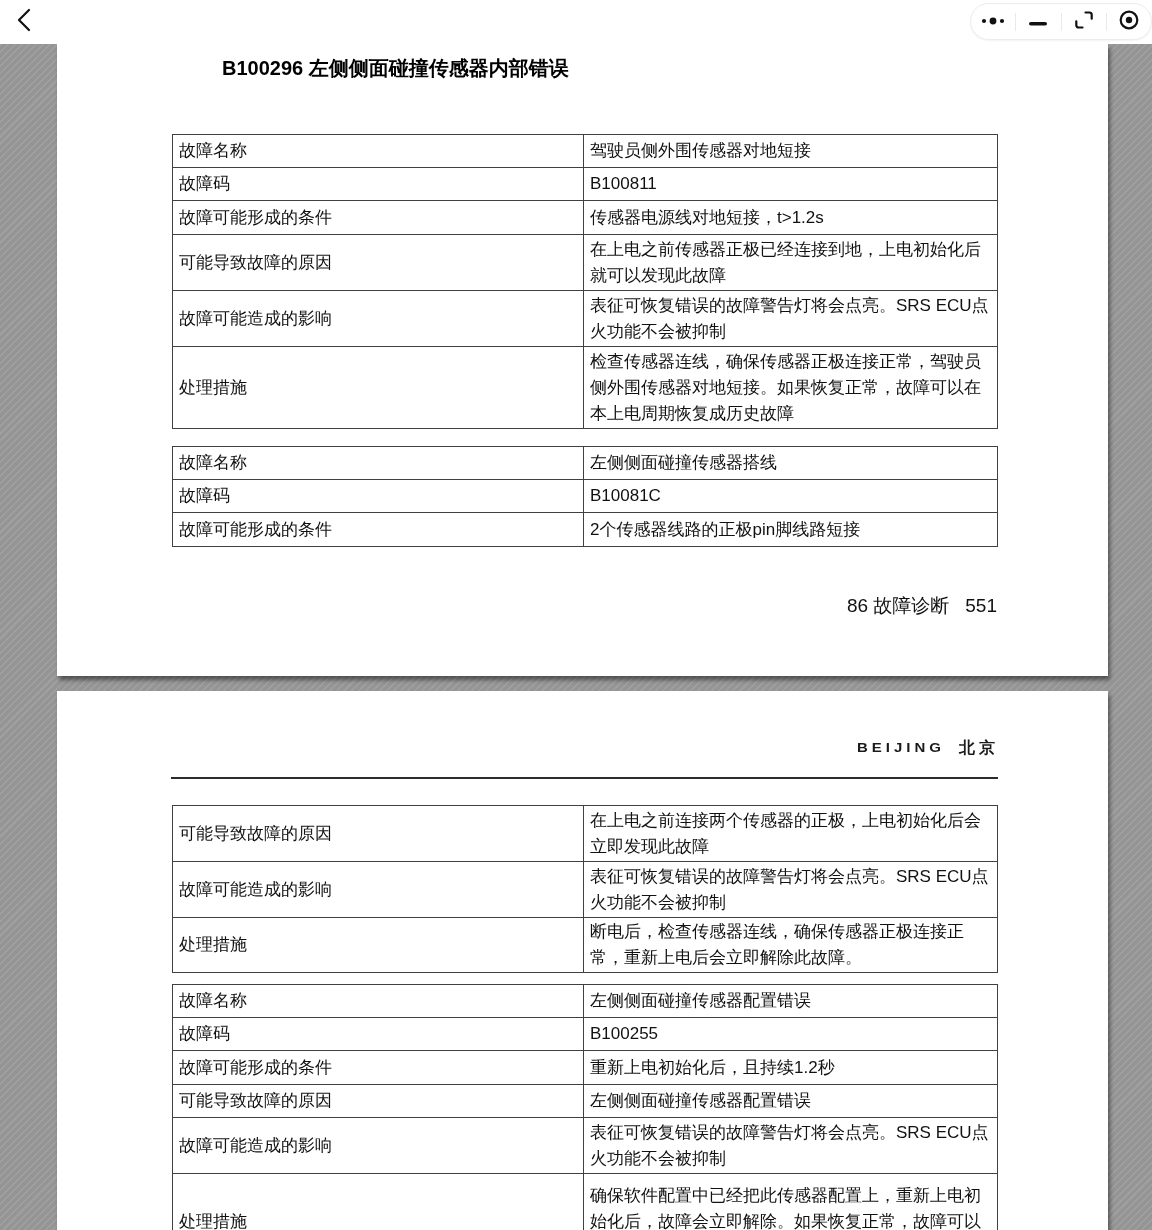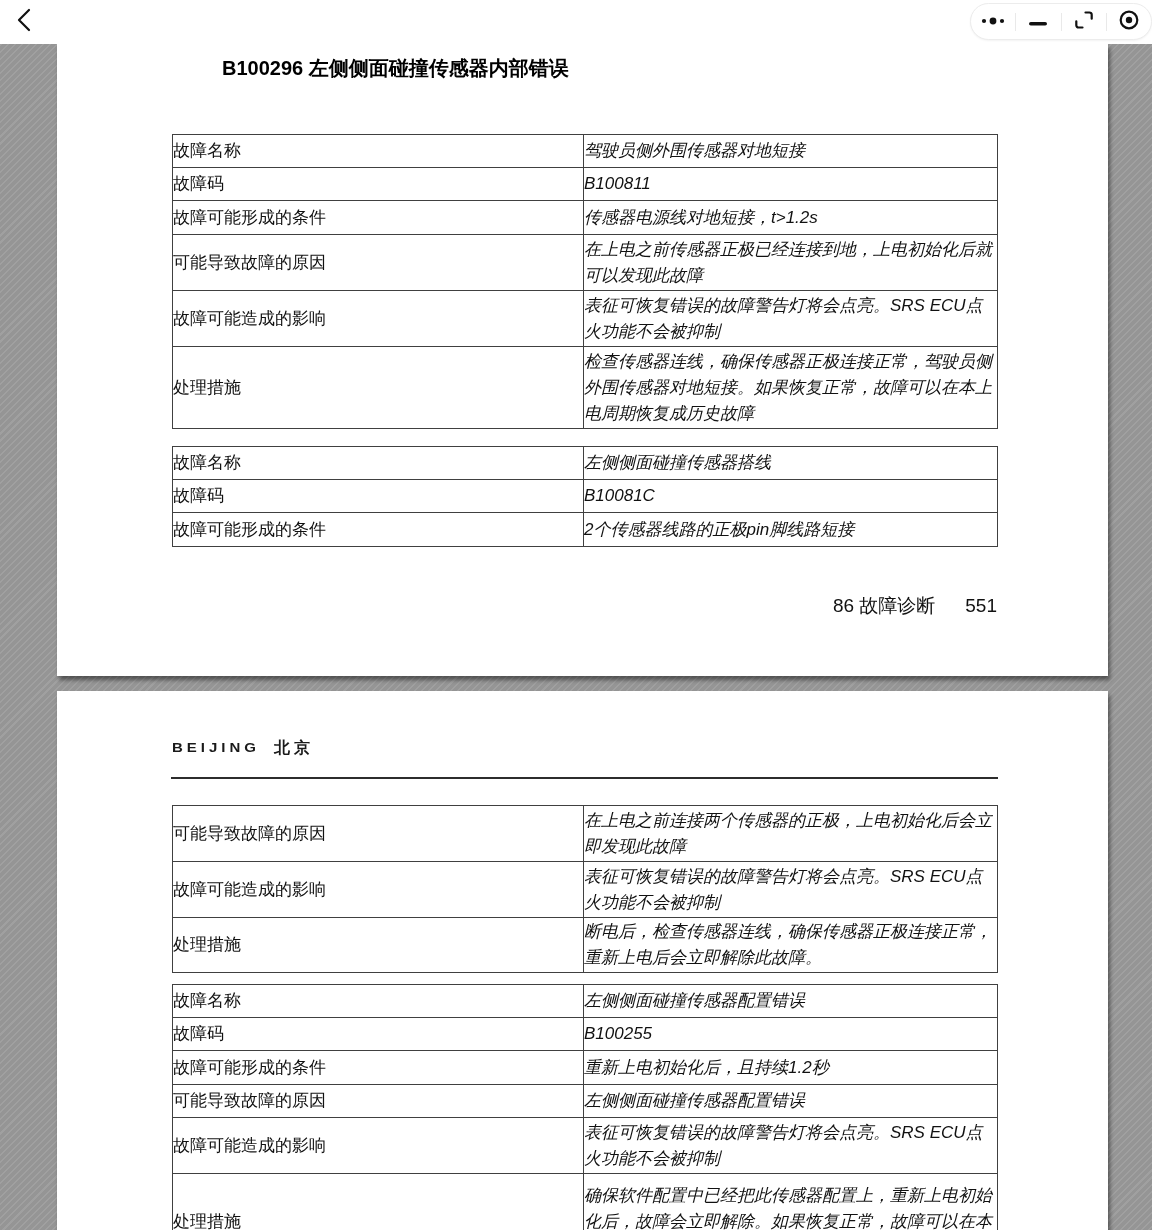--- a/index.html
+++ b/index.html
@@ -32,36 +32,36 @@
     box-shadow:2px 4px 4px rgba(0,0,0,0.45); }
   .page-1 { top:0px; height:632px; }
   .page-2 { top:647px; height:700px; }
 
   .headings { position:absolute; top:10px; left:165px;text-align:right; }
   .headings div { font-size:20px; font-weight:bold; color:#000; line-height:28px; }
 
   table.fault-table { position:absolute; left:115px; width:825px;
     border-collapse:collapse; table-layout:fixed; background:#fff; }
   .fault-table td { border:1px solid #404040; font-size:17px; color:#111;
-    line-height:26px; padding:1px 0; vertical-align:middle;
+    line-height:26px; padding:1px 6px; vertical-align:middle;
     word-break:break-all; }
   .fault-table td.c-label { width:411px; }
-  .fault-table td.c-value { width:414px;font-style:italic; }
+  .fault-table td.c-value { width:414px; }
 
   .t1 { top:90px; }
   .t2 { top:402px; }
   .t3 { top:114px; }
   .t4 { top:293px; }
 
   .page-footer { position:absolute; top:549px; left:115px; width:825px;
     text-align:right; font-size:19px; color:#111; }
-  .page-footer .pageno { display:inline-block; margin-left:30px; }
+  .page-footer .pageno { display:inline-block; margin-left:16px; }
 
   .brand { position:absolute; top:47px; left:115px; width:827px;
-    text-align:left; color:#1a1a1a; }
+    text-align:right; color:#1a1a1a; }
   .brand-latin { font-size:15px; font-weight:bold; letter-spacing:4px;
     transform:scaleY(0.85); display:inline-block; }
   .brand-cjk { font-size:16px; font-weight:bold; margin-left:14px;
     letter-spacing:4px; }
   .brand-rule { position:absolute; top:86px; left:114px; width:827px;
     height:2px; background:#2c2c2c; }
 </style>
 </head>
 <body>
 

